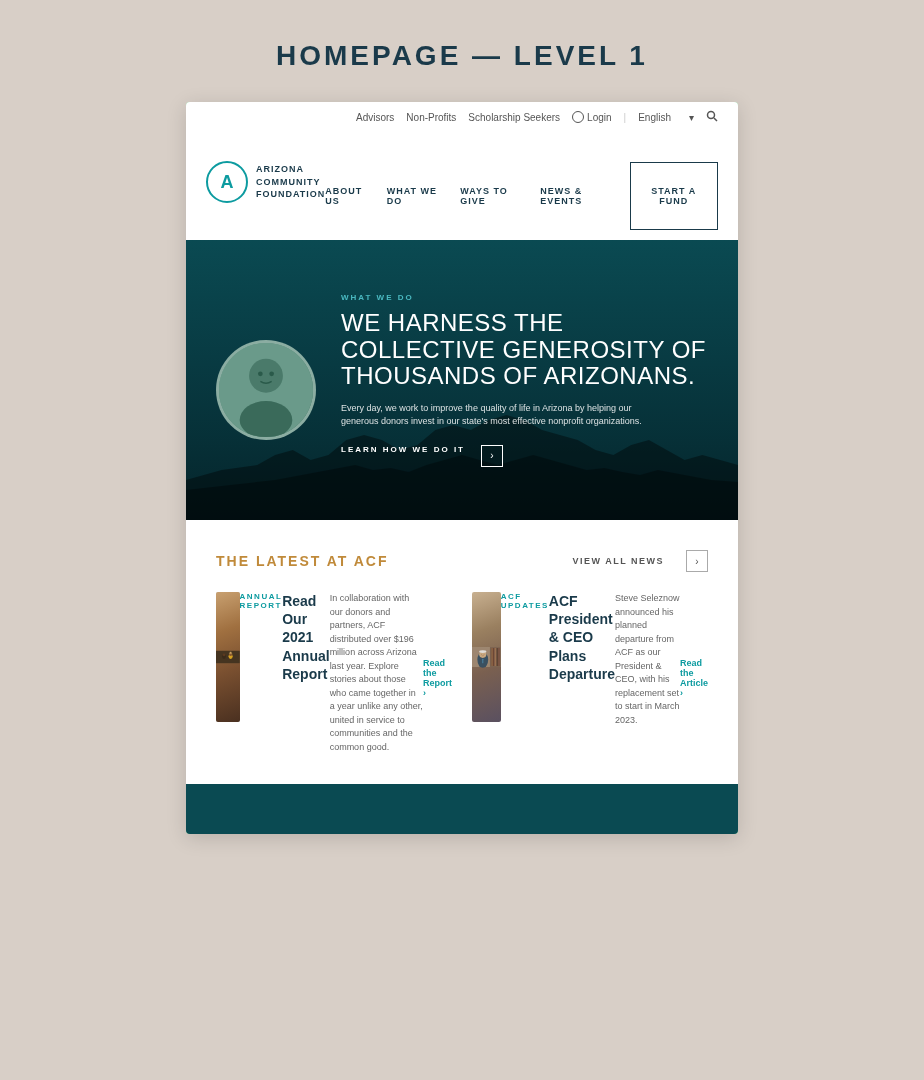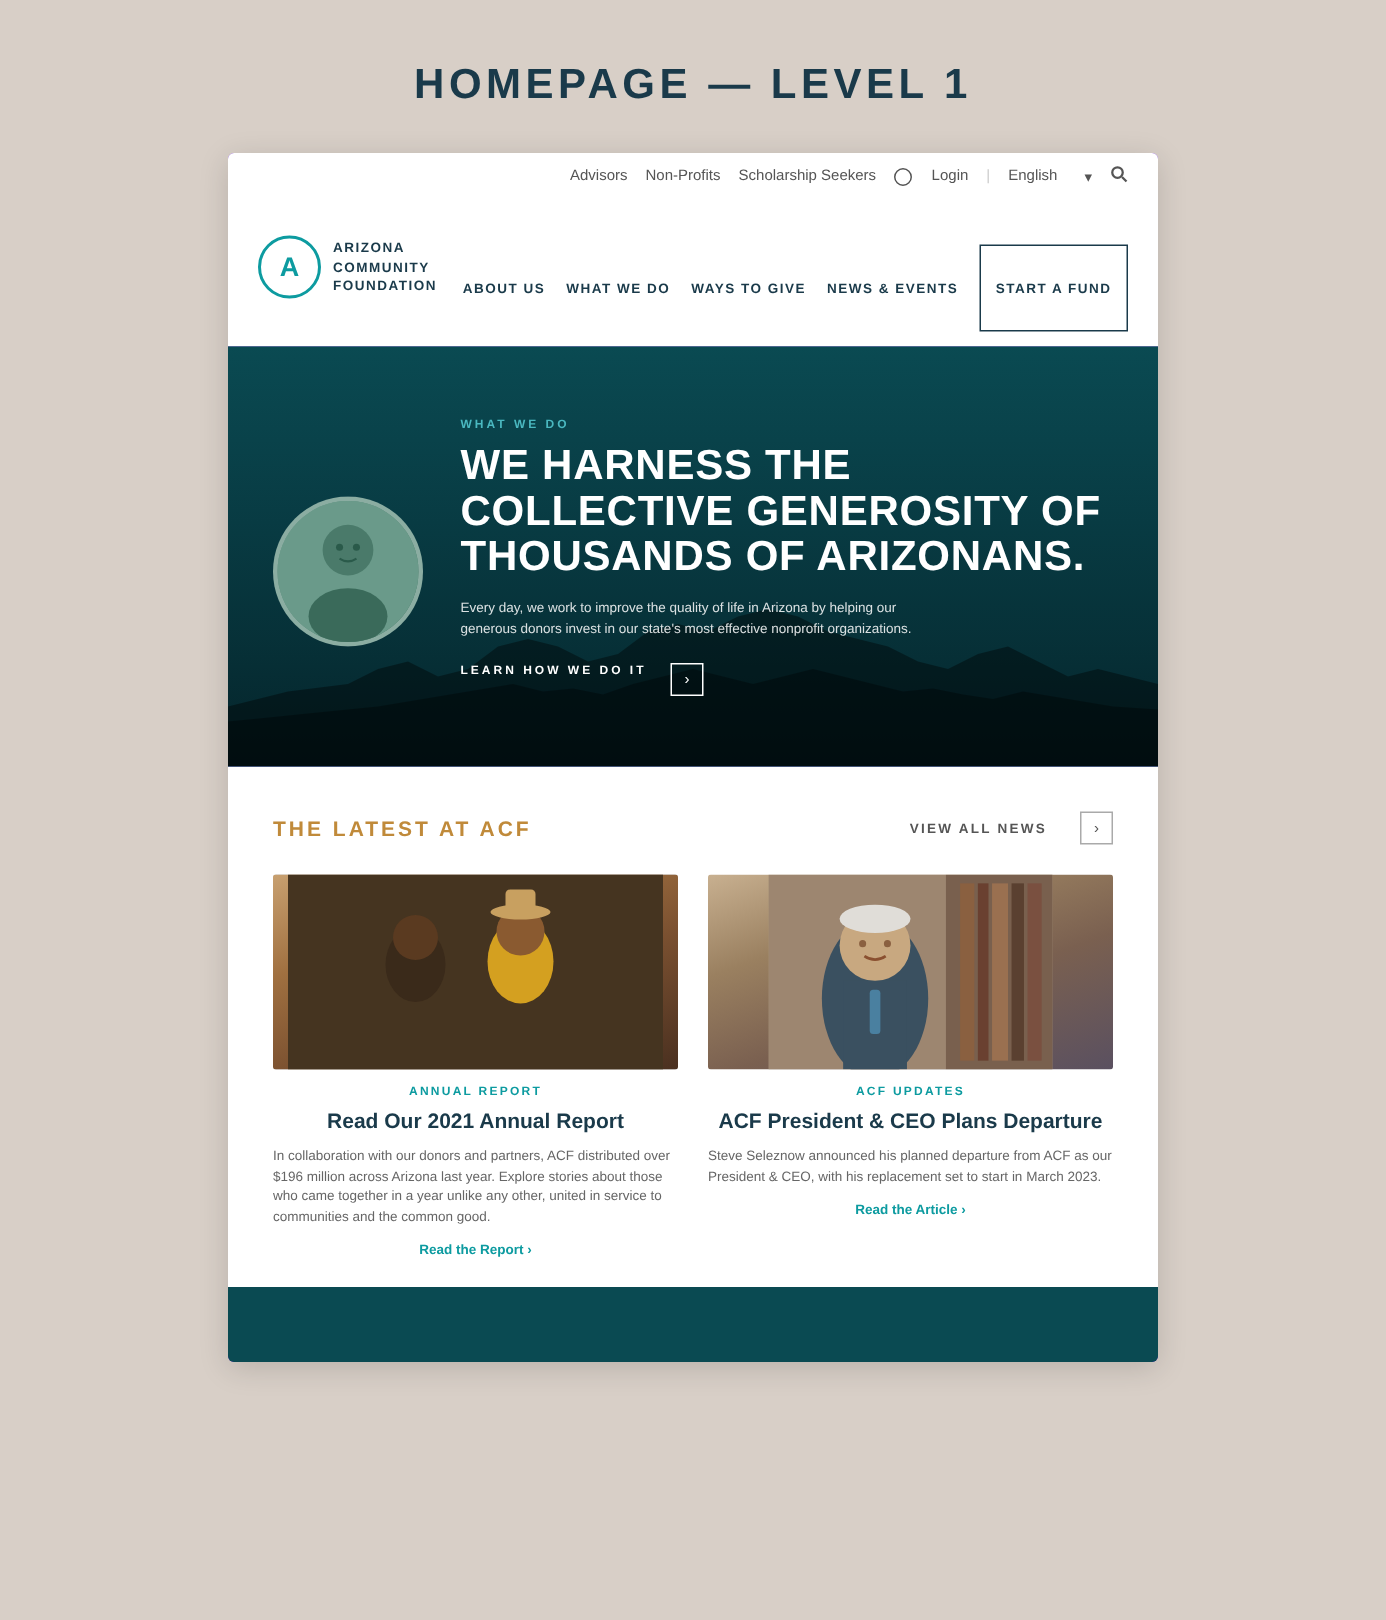--- a/index.html
+++ b/index.html
@@ -21,22 +21,22 @@
     .page-title-area h1 {
       font-size: 28px;
       font-weight: 700;
       letter-spacing: 3px;
       color: #1a3a4a;
       text-transform: uppercase;
     }
 
     
     .browser-window {
-      width: 620px;
-      background: #6d28d9;
+      width: 552px;
+      background: #86efac;
       border-radius: 4px;
       overflow: hidden;
       box-shadow: 0 4px 20px rgba(0,0,0,0.15);
     }
 
     
     .site-header {
       background: #fff;
       padding: 0 20px;
     }
@@ -50,21 +50,21 @@
       color: #555;
     }
     .top-bar a {
       color: #555;
       text-decoration: none;
       font-size: 10px;
     }
     .top-bar .login-btn {
       display: flex;
       align-items: center;
-      gap: 13px;
+      gap: 3px;
     }
     .top-bar .divider {
       color: #ccc;
     }
     .top-bar .language {
       display: flex;
       align-items: center;
       gap: 18px;
     }
     .top-bar .search-icon-wrap {
@@ -191,22 +191,22 @@
     }
     .hero-label {
       font-size: 8px;
       letter-spacing: 2px;
       color: #4ab8c0;
       text-transform: uppercase;
       margin-bottom: 8px;
       font-weight: 600;
     }
     .hero-title {
-      font-size: 28px;
-      font-weight: 700;
+      font-size: 24px;
+      font-weight: 400;
       color: #fff;
       text-transform: uppercase;
       line-height: 1.1;
       margin-bottom: 12px;
       letter-spacing: 0.5px;
     }
     .hero-desc {
       font-size: 9px;
       color: rgba(255,255,255,0.85);
       line-height: 1.5;
@@ -281,22 +281,21 @@
 
     .news-grid {
       display: grid;
       grid-template-columns: 1fr 1fr;
       gap: 20px;
     }
 
     
     .news-card {
       display: flex;
-      flex-direction: column;
-      align-items: center;
+      flex-direction: row;
     }
     .news-card-image {
       width: 100%;
       height: 130px;
       border-radius: 2px;
       overflow: hidden;
       margin-bottom: 10px;
       background: #ccc;
     }
     

